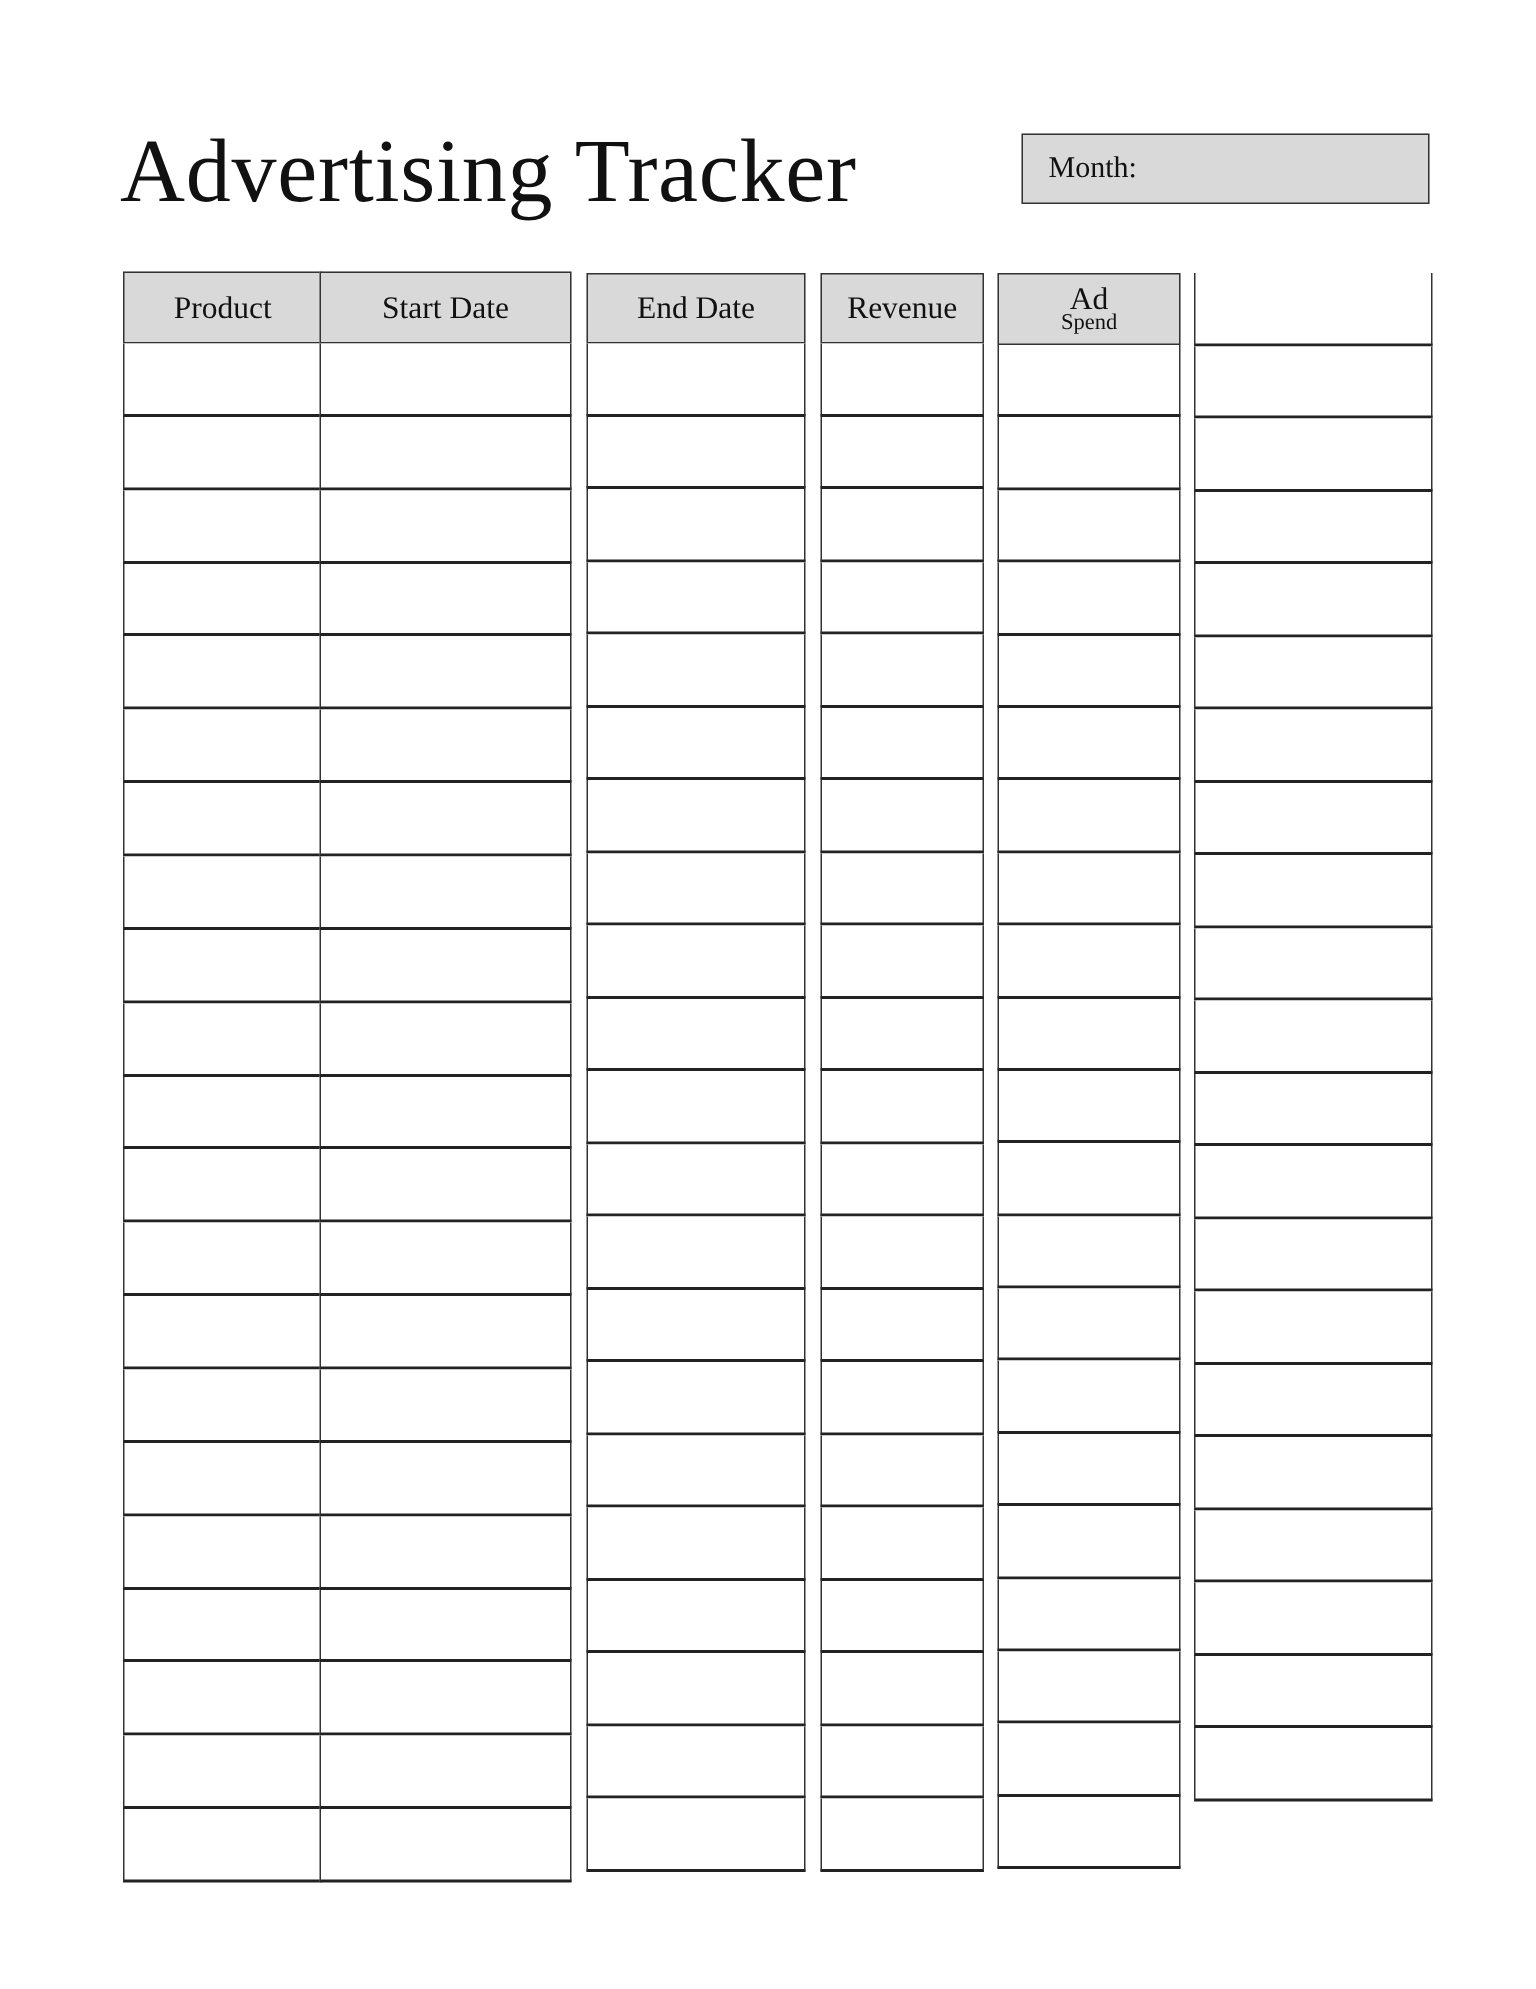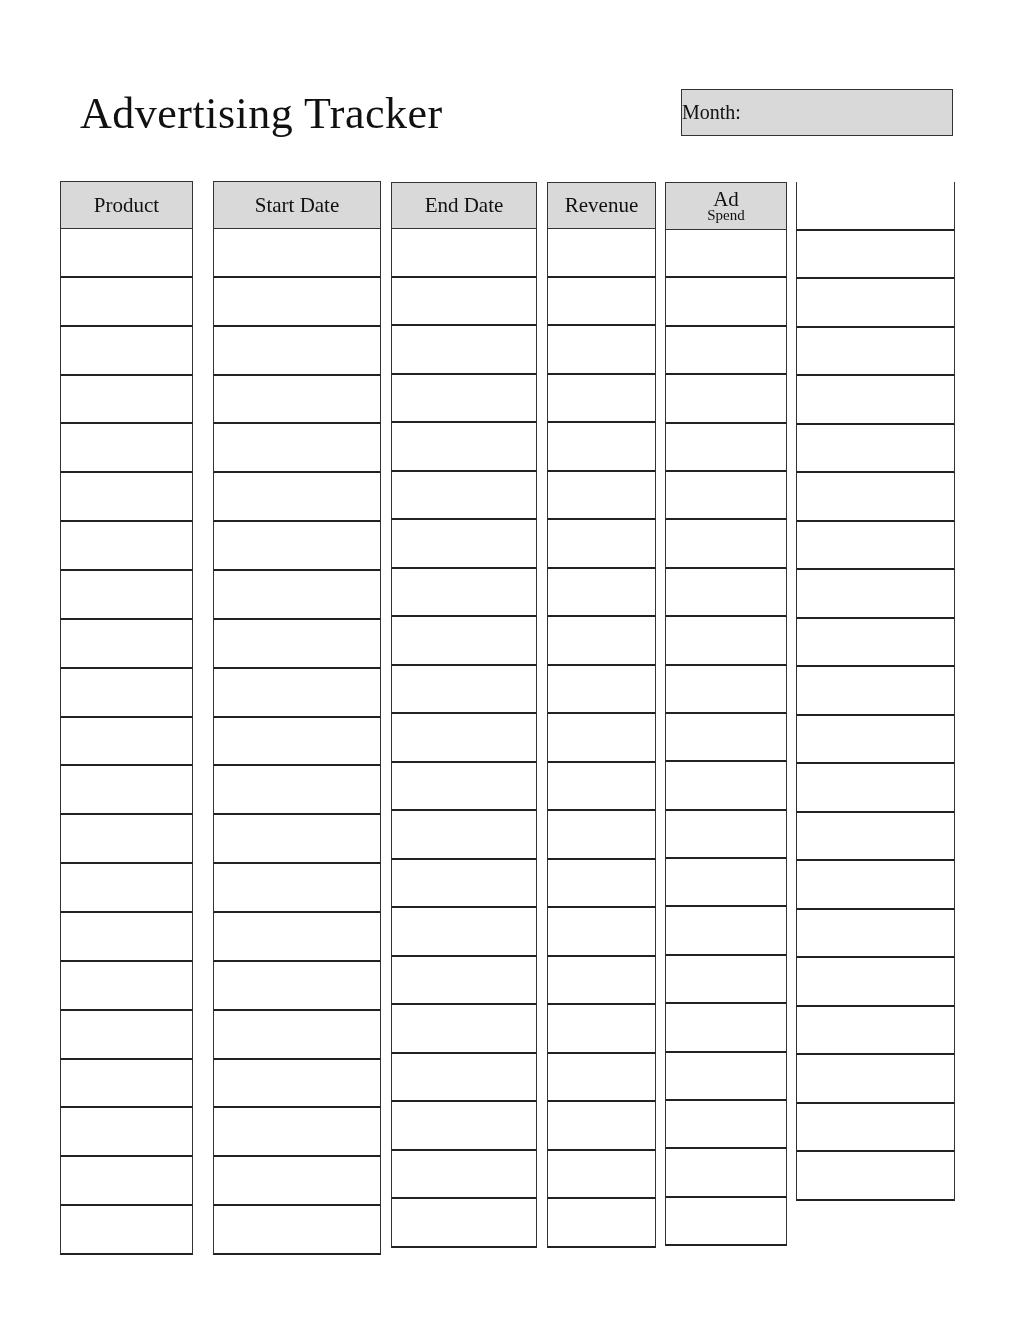--- a/index.html
+++ b/index.html
@@ -1,43 +1,43 @@
 <!DOCTYPE html>
 <html><head>
 <meta charset="utf-8">
 <style>
   html, body { margin: 0; padding: 0; background: #ffffff; }
   body { width: 1024px; height: 1326px; position: relative; overflow: hidden;
          font-family: "DejaVu Serif", "Liberation Serif", serif; color: #111; }
-  .title { position: absolute; left: 80px; top: 78px; font-size: 44px; line-height: 72px;
+  .title { position: absolute; left: 80px; top: 78px; font-size: 60px; line-height: 72px;
            font-family: "Liberation Serif", "DejaVu Serif", serif; color: #111; letter-spacing: 0.5px; }
   .month-box { position: absolute; left: 681px; top: 89px; width: 272px; height: 47px;
                background: #d9d9d9; border: 1.5px solid #333; box-sizing: border-box;
-               display: flex; align-items: center; }
+               display: flex; align-items: center; padding-left: 17px; }
   .month-label { font-size: 20px; font-family: "Liberation Serif", "DejaVu Serif", serif; color: #111; }
   .col { position: absolute; box-sizing: border-box; }
   .col-header { background: #d9d9d9; border: 1.5px solid #333; box-sizing: border-box;
                 display: flex; flex-direction: column; align-items: center; justify-content: center;
                 font-family: "Liberation Serif", "DejaVu Serif", serif; font-size: 21px; color: #111; }
   .col-header .sub { font-size: 15px; line-height: 14px; }
   .col-header .main-2 { font-size: 21px; line-height: 18px; }
   .cell { border-left: 1.5px solid #333; border-right: 1.5px solid #333; border-bottom: 2px solid #222;
           box-sizing: border-box; background: #fff; }
 </style>
 </head>
 <body>
 
 <div class="title">Advertising Tracker</div>
 
 <div class="month-box">
   <span class="month-label">Month:</span>
 </div>
 
 <div id="table">
-    <div class="col" style="left: 60px; top: 181px; width: 133px; border-radius: 18px;">
+    <div class="col" style="left: 82px; top: 181px; width: 133px; border-radius: 18px;">
       <div class="col-header" style="height: 48px;">
         <span>Product</span>
       </div>
       <div class="cell" style="height: 48.86px;"></div>
       <div class="cell" style="height: 48.86px;"></div>
       <div class="cell" style="height: 48.86px;"></div>
       <div class="cell" style="height: 48.86px;"></div>
       <div class="cell" style="height: 48.86px;"></div>
       <div class="cell" style="height: 48.86px;"></div>
       <div class="cell" style="height: 48.86px;"></div>

